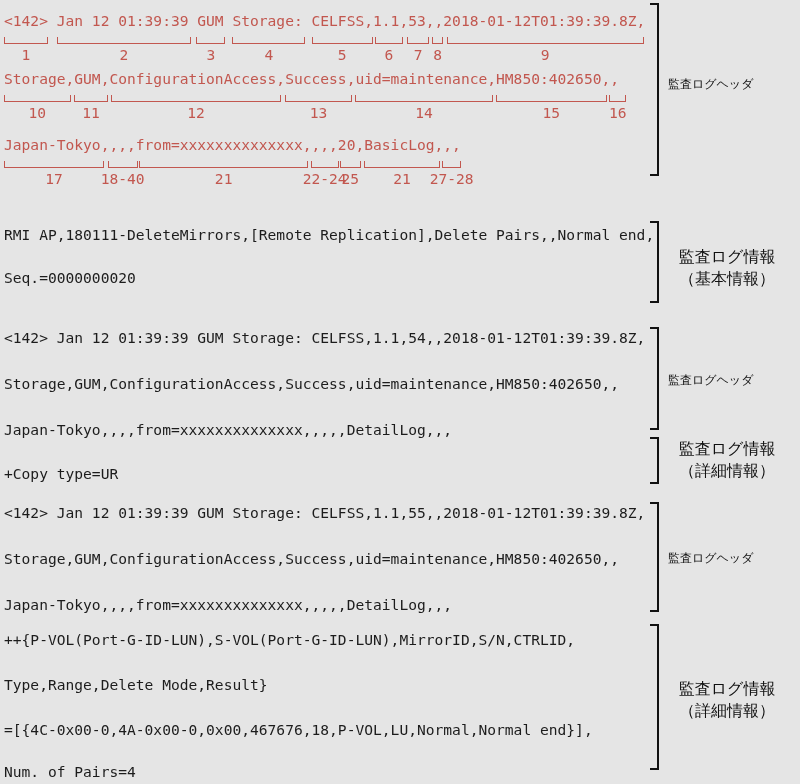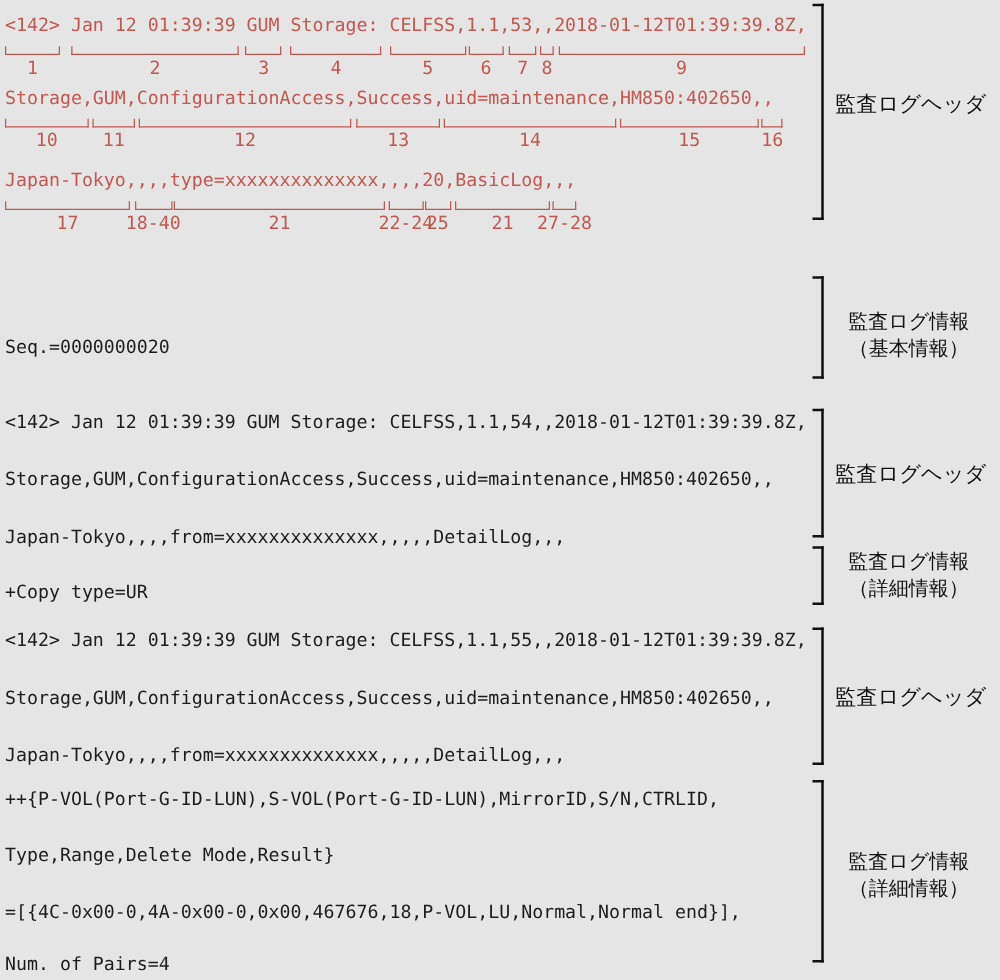--- a/index.html
+++ b/index.html
@@ -16,21 +16,21 @@
   .annotated-line .num-row{position:absolute;top:34px;left:0;width:100%;height:16px;}
   .brace{position:absolute;top:0;height:7px;box-sizing:border-box;
          border-left:1.5px solid #c2574f;border-right:1.5px solid #c2574f;
          border-bottom:1.5px solid #c2574f;}
   .num{position:absolute;top:0;transform:translateX(-50%);color:#c2574f;
        font-size:14.6px;line-height:16px;white-space:nowrap;}
   
   .bracket{position:absolute;width:9px;box-sizing:border-box;
            border-top:2px solid #111;border-right:2px solid #111;border-bottom:2px solid #111;}
   
-  .jlabel{position:absolute;font-family:"DejaVu Sans",sans-serif;font-size:17px;
+  .jlabel{position:absolute;font-family:"DejaVu Sans",sans-serif;font-size:12px;
           line-height:21px;color:#111;white-space:nowrap;}
   .jlabel2{position:absolute;width:146px;text-align:center;font-family:"DejaVu Sans",sans-serif;
            font-size:16px;line-height:22px;color:#111;white-space:nowrap;}
 </style>
 </head>
 <body>
 
 <div class="page">
 
   <div class="annotated-line" style="top:13px">
@@ -73,21 +73,21 @@
         <span class="num" style="left: 3.8ch;">10</span>
         <span class="num" style="left: 9.9ch;">11</span>
         <span class="num" style="left: 21.85ch;">12</span>
         <span class="num" style="left: 35.8ch;">13</span>
         <span class="num" style="left: 47.8ch;">14</span>
         <span class="num" style="left: 62.3ch;">15</span>
         <span class="num" style="left: 69.85ch;">16</span>
       </div>
   </div>
   <div class="annotated-line" style="top:137px">
-    <div class="log-text">Japan-Tokyo,,,,type=xxxxxxxxxxxxxx,,,,20,BasicLog,,,</div>
+    <div class="log-text">Japan-Tokyo,,,,from=xxxxxxxxxxxxxx,,,,20,BasicLog,,,</div>
     <div class="brace-row">
         <span class="brace" style="left: 0ch; width: 11.4ch;"></span>
         <span class="brace" style="left: 11.8ch; width: 3.4ch;"></span>
         <span class="brace" style="left: 15.4ch; width: 19.2ch;"></span>
         <span class="brace" style="left: 34.9ch; width: 3.2ch;"></span>
         <span class="brace" style="left: 38.2ch; width: 2.4ch;"></span>
         <span class="brace" style="left: 41ch; width: 8.6ch;"></span>
         <span class="brace" style="left: 49.9ch; width: 2.1ch;"></span>
       </div>
     <div class="num-row">
@@ -96,20 +96,21 @@
         <span class="num" style="left: 25ch;">21</span>
         <span class="num" style="left: 36.5ch;">22-24</span>
         <span class="num" style="left: 39.4ch;">25</span>
         <span class="num" style="left: 45.3ch;">21</span>
         <span class="num" style="left: 50.95ch;">27-28</span>
       </div>
   </div>
   <div class="bracket" style="left:650px;top:3px;height:173px"></div>
   <div class="jlabel" style="left:668px;top:74px">監査ログヘッダ</div>
 
+  <div class="log-line" style="top:227px">RMI AP,180111-DeleteMirrors,[Remote Replication],Delete Pairs,,Normal end,</div>
   <div class="log-line" style="top:270px">Seq.=0000000020</div>
   <div class="bracket" style="left:650px;top:221px;height:82px"></div>
   <div class="jlabel2" style="left:654px;top:246px">監査ログ情報</div>
   <div class="jlabel2" style="left:654px;top:268px">（基本情報）</div>
 
   <div class="log-line" style="top:330px">&lt;142&gt; Jan 12 01:39:39 GUM Storage: CELFSS,1.1,54,,2018-01-12T01:39:39.8Z,</div>
   <div class="log-line" style="top:376px">Storage,GUM,ConfigurationAccess,Success,uid=maintenance,HM850:402650,,</div>
   <div class="log-line" style="top:422px">Japan-Tokyo,,,,from=xxxxxxxxxxxxxx,,,,,DetailLog,,,</div>
   <div class="bracket" style="left:650px;top:327px;height:103px"></div>
   <div class="jlabel" style="left:668px;top:370px">監査ログヘッダ</div>

